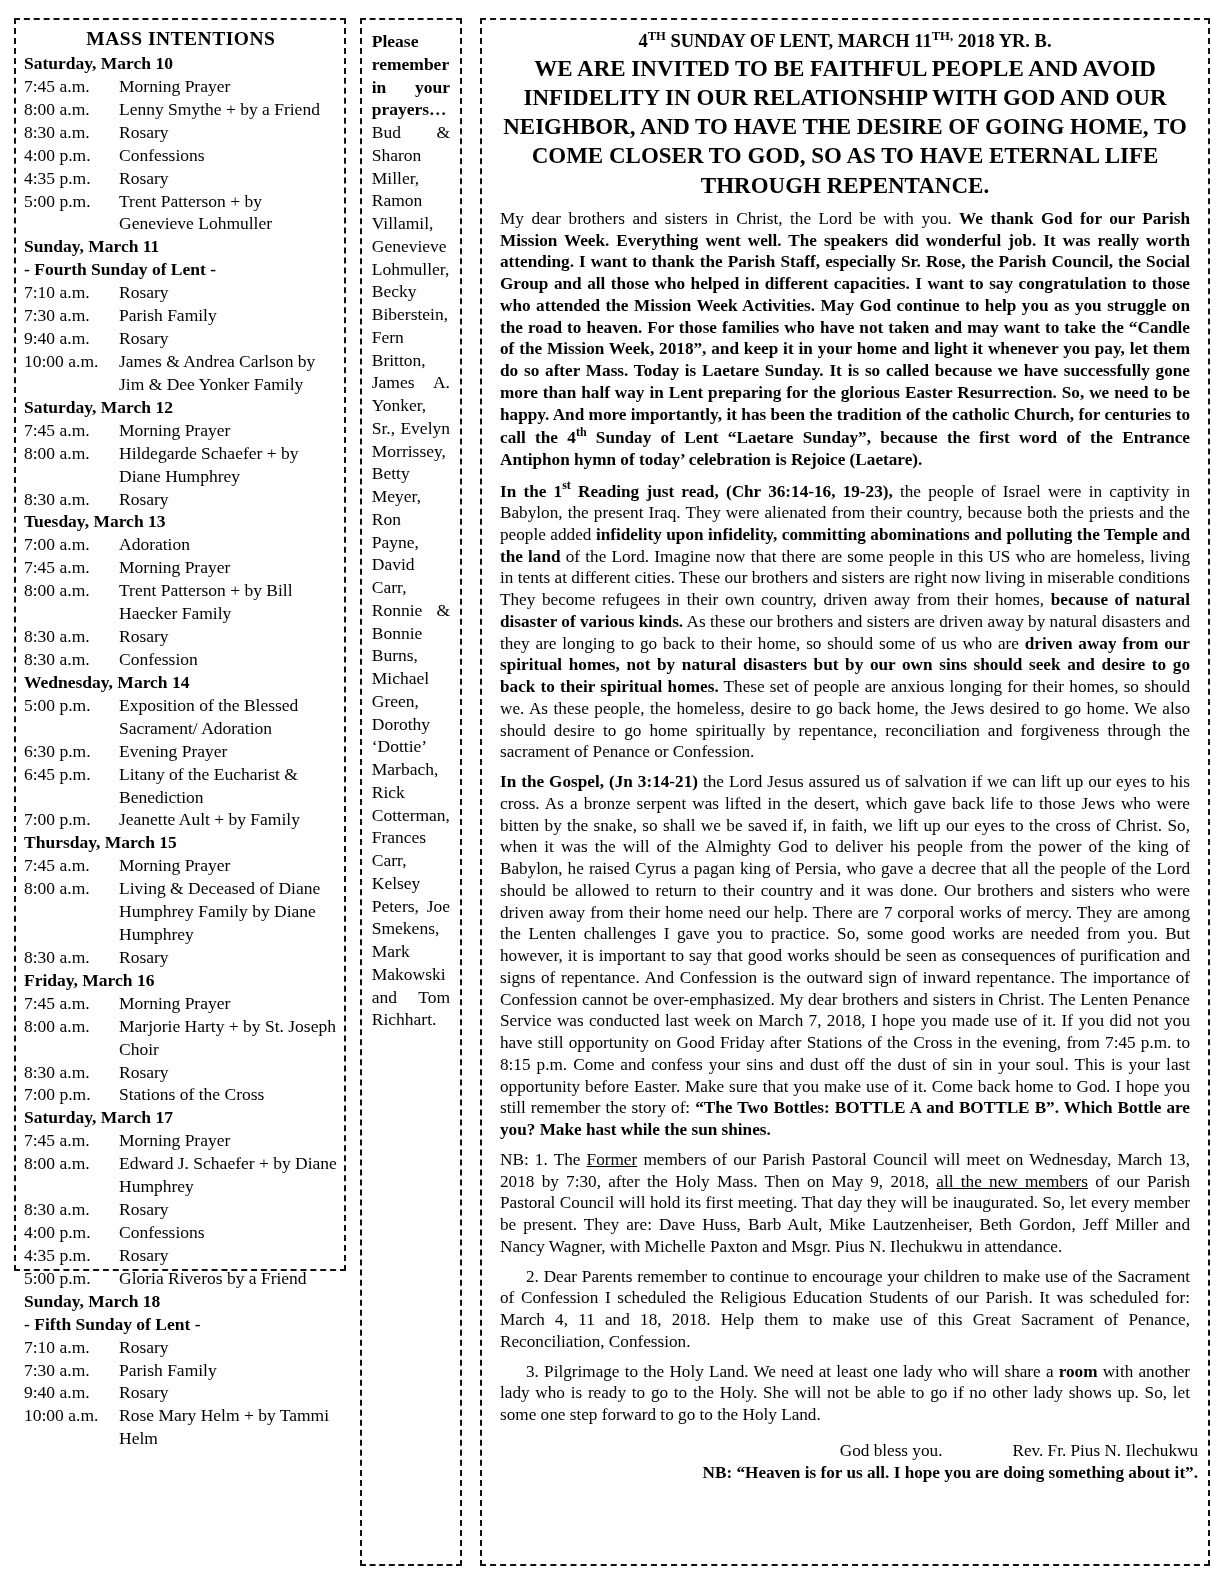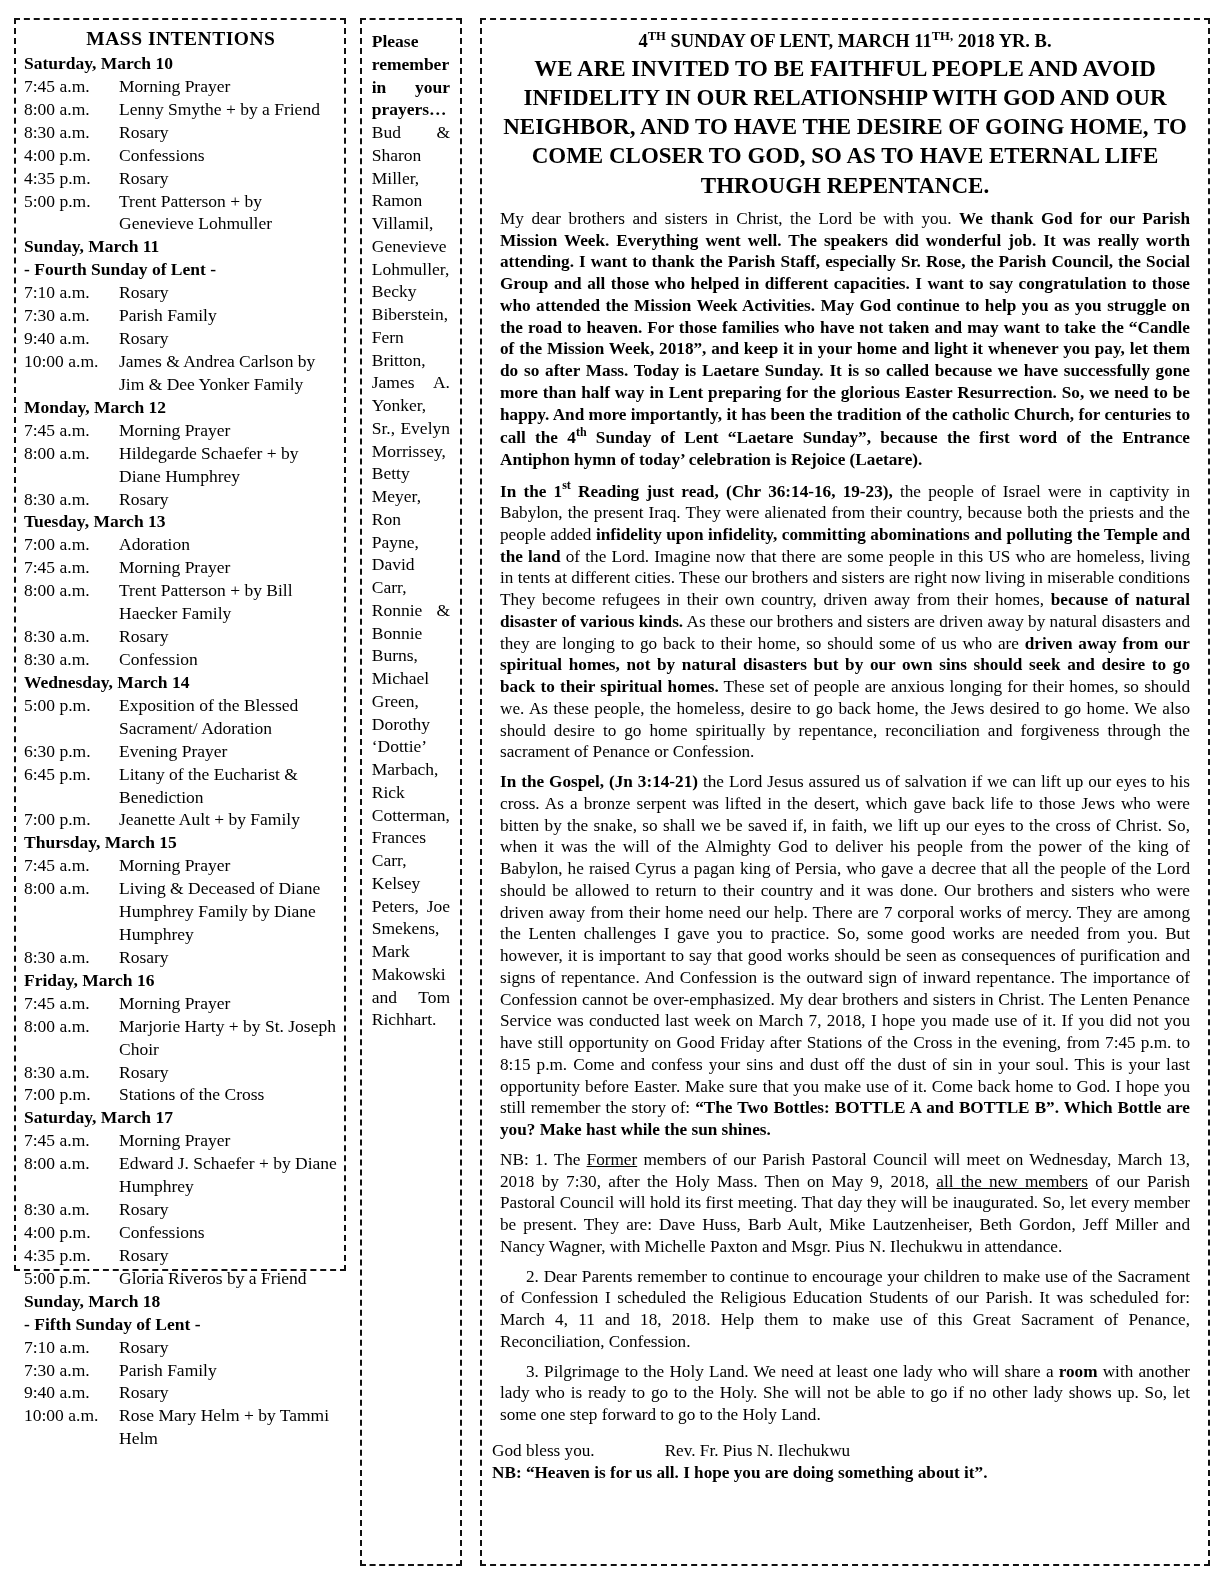--- a/index.html
+++ b/index.html
@@ -121,21 +121,21 @@
     line-height: 1.265;
     text-align: justify;
     margin: 8px;
   }
   .body-p.indent { text-indent: 26px; }
   b, strong { font-weight: bold; }
   u { text-decoration: underline; }
   sup { font-size: 0.7em; vertical-align: super; }
   .closing {
     margin-top: 14px;
-    text-align: left;
+    text-align: right;
     font-size: 17.2px;
     line-height: 1.3;
   }
   .closing .line1 span { display:inline-block; }
   .closing .gap { width: 70px; display:inline-block; }
   .closing .nb { font-weight: bold; }
 </style>
 </head>
 <body>
 
@@ -182,21 +182,21 @@
             <span class="desc">Parish Family</span>
           </div>
           <div class="entry">
             <span class="time">9:40 a.m.</span>
             <span class="desc">Rosary</span>
           </div>
           <div class="entry">
             <span class="time">10:00 a.m.</span>
             <span class="desc">James &amp; Andrea Carlson by Jim &amp; Dee Yonker Family</span>
           </div>
-          <div class="day-head">Monday, March 12</div>
+          <div class="day-head">Saturday, March 12</div>
           <div class="entry">
             <span class="time">7:45 a.m.</span>
             <span class="desc">Morning Prayer</span>
           </div>
           <div class="entry">
             <span class="time">8:00 a.m.</span>
             <span class="desc">Hildegarde Schaefer + by Diane Humphrey</span>
           </div>
           <div class="entry">
             <span class="time">8:30 a.m.</span>

